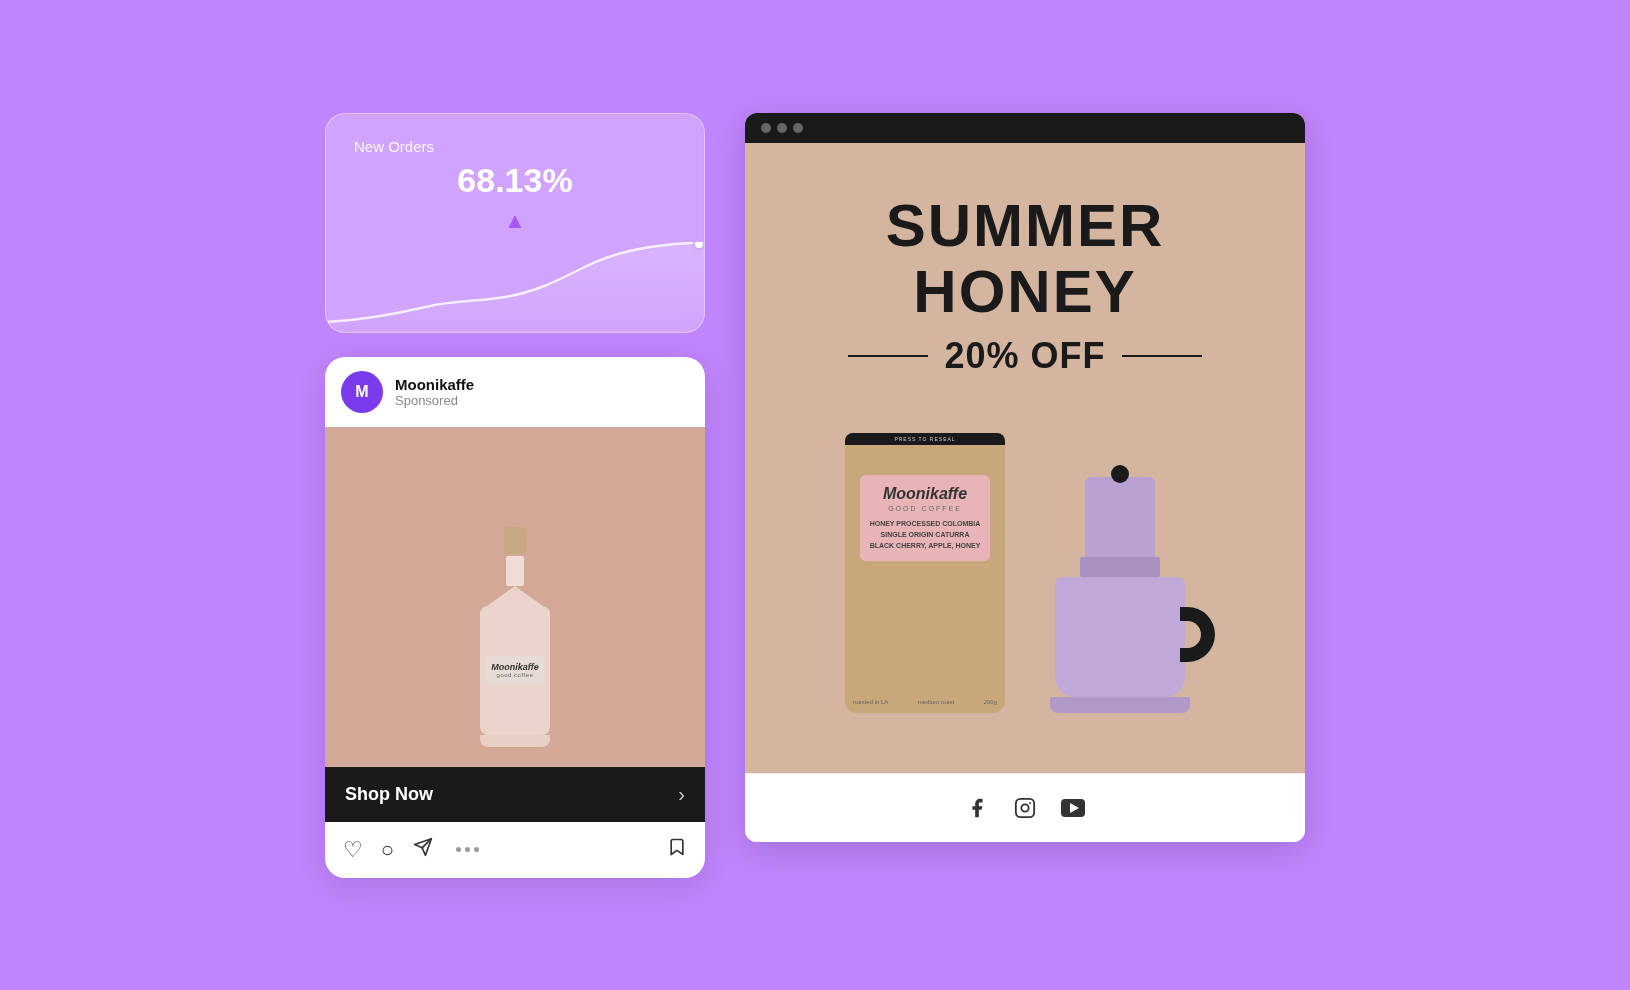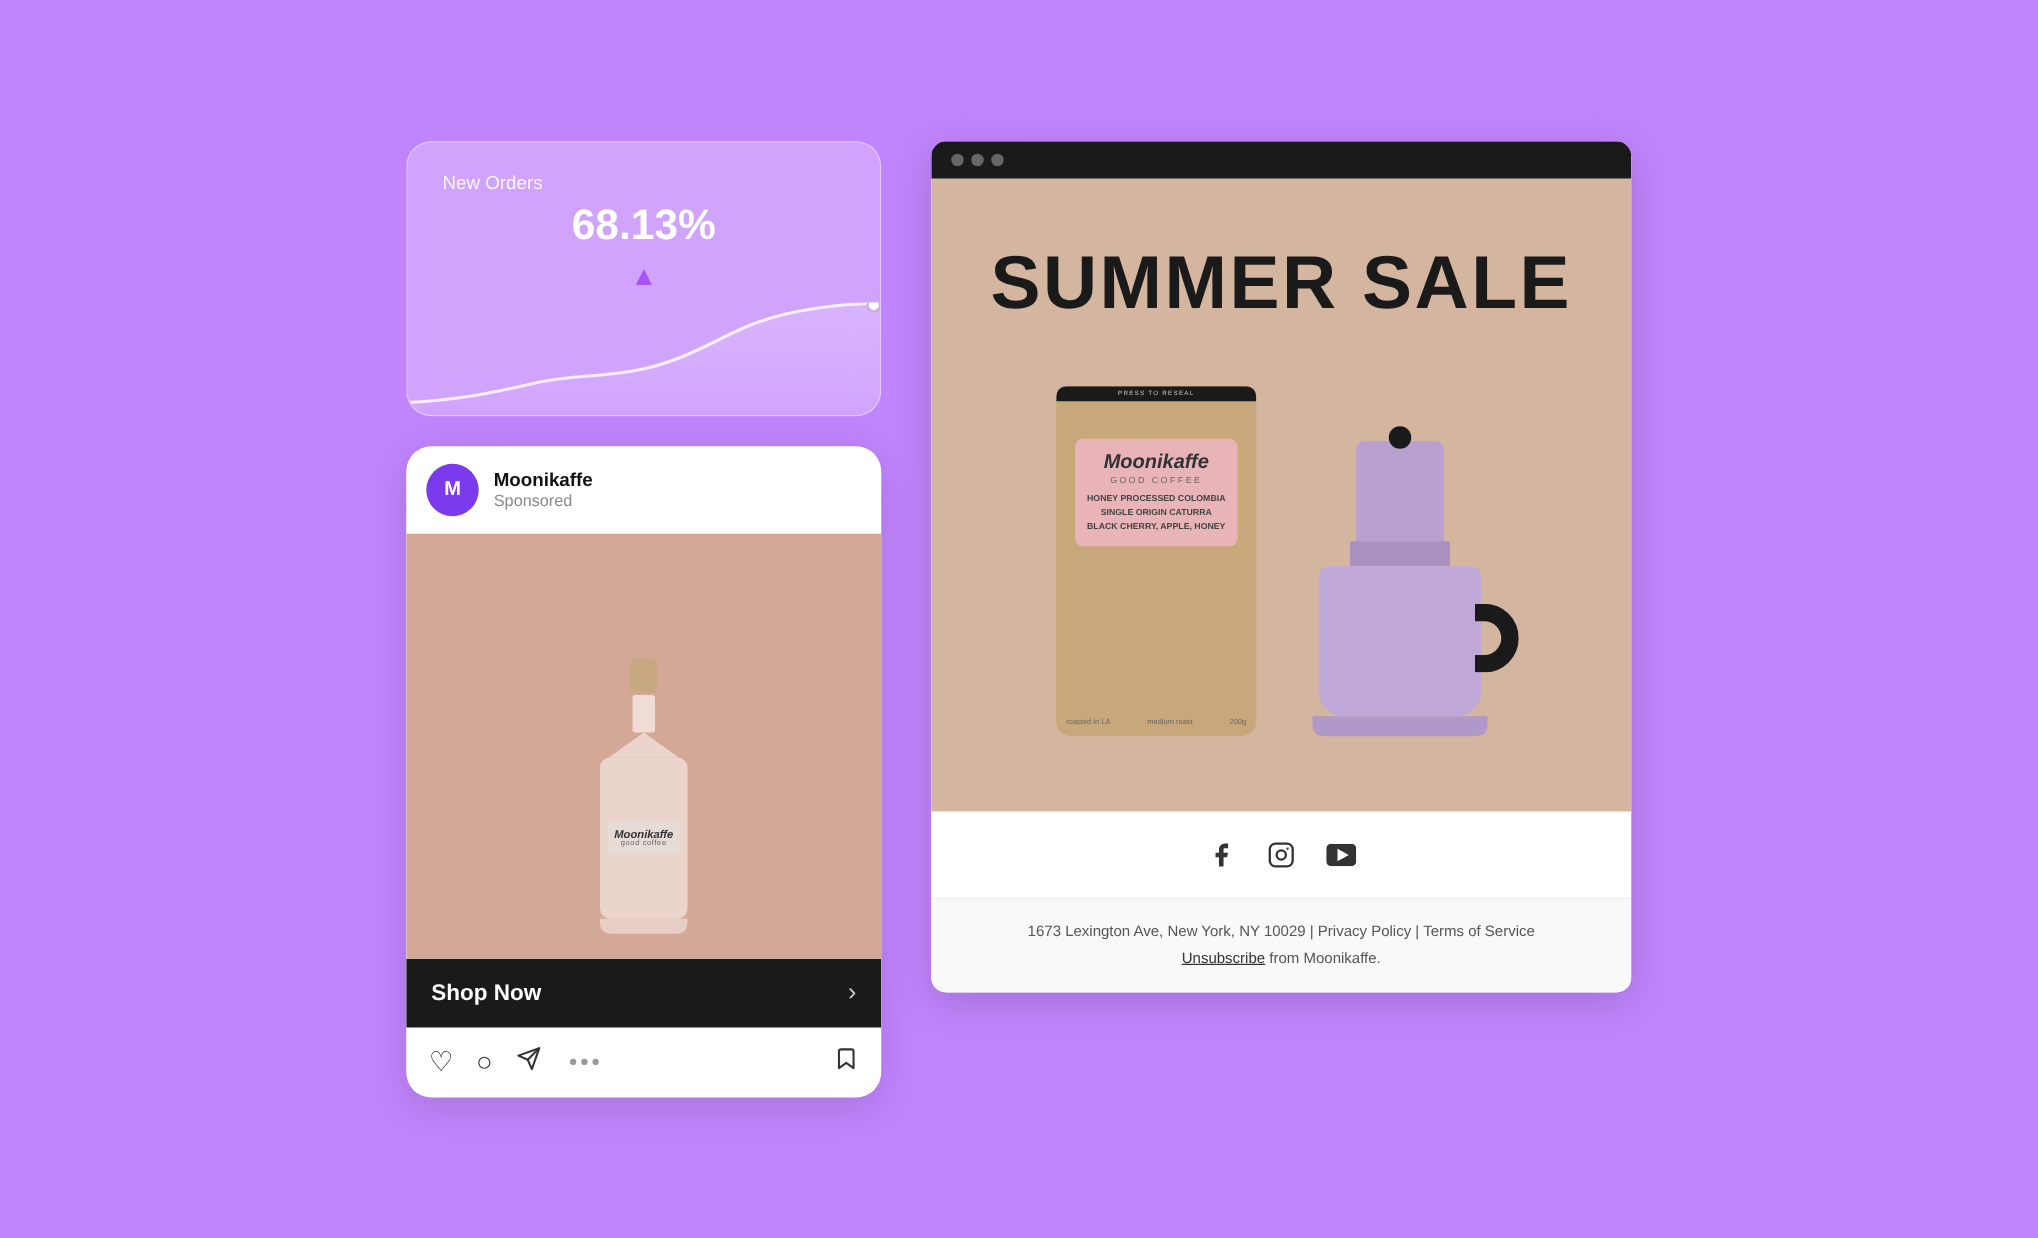--- a/index.html
+++ b/index.html
@@ -584,22 +584,27 @@
 
   <div class="email-card">
 
     <div class="email-browser-bar">
       <div class="browser-dot"></div>
       <div class="browser-dot"></div>
       <div class="browser-dot"></div>
     </div>
 
     <div class="email-hero">
-      <div class="summer-sale">SUMMER SALE</div>
-
+      <div class="summer-sale">SUMMER HONEY</div>
+
+      <div class="divider-row">
+        <div class="divider-line"></div>
+        <span class="percent-off">20% OFF</span>
+        <div class="divider-line"></div>
+      </div>
 
 
       <div class="email-products">
 
         <div class="coffee-bag">
           <div style="width:100%;height:12px;background:#1a1a1a;display:flex;align-items:center;justify-content:center;">
             <div style="font-size:5px;color:#ccc;letter-spacing:1px;">PRESS TO RESEAL</div>
           </div>
           <div class="coffee-bag-label">
             <div class="brand-name">Moonikaffe</div>
@@ -645,22 +650,16 @@
         </svg>
       </span>
       <span class="social-icon">
         <svg width="24" height="18" viewBox="0 0 24 18" fill="none">
           <rect x="0" y="0" width="24" height="18" rx="4" fill="#333"></rect>
           <polygon points="9,4 9,14 18,9" fill="#fff"></polygon>
         </svg>
       </span>
     </div>
 
-    <div class="email-footer-text">
-      <div>1673 Lexington Ave, New York, NY  10029 | Privacy Policy | Terms of Service</div>
-      <div>
-        <a href="#">Unsubscribe</a><span> from  Moonikaffe.</span>
-      </div>
-    </div>
 
   </div>
 
 </div>
 
 </body></html>

